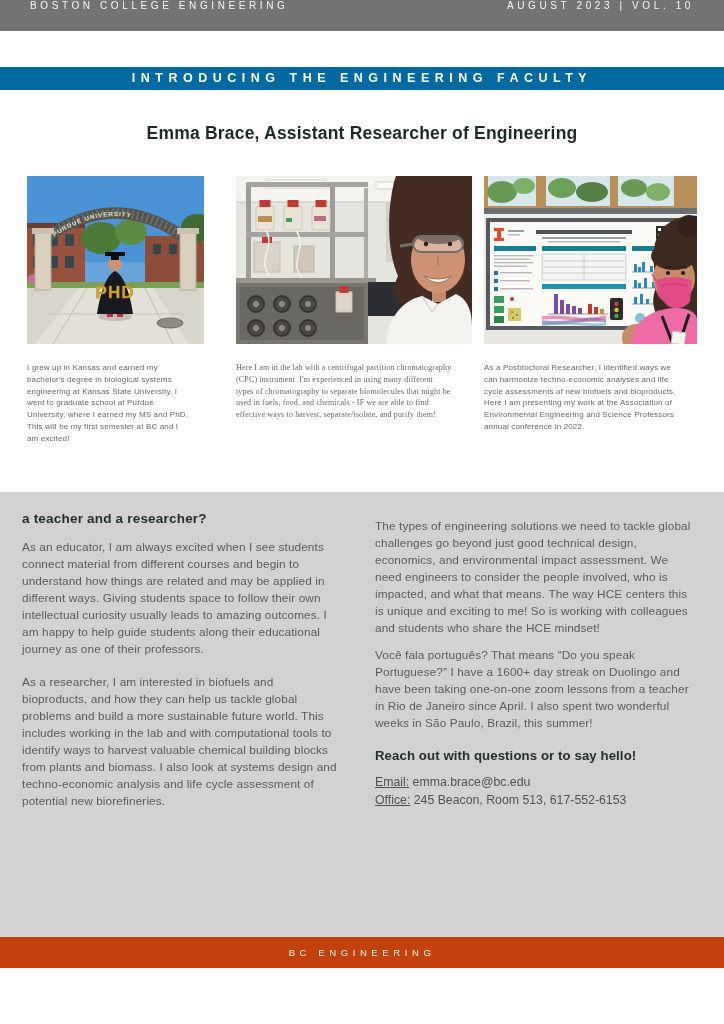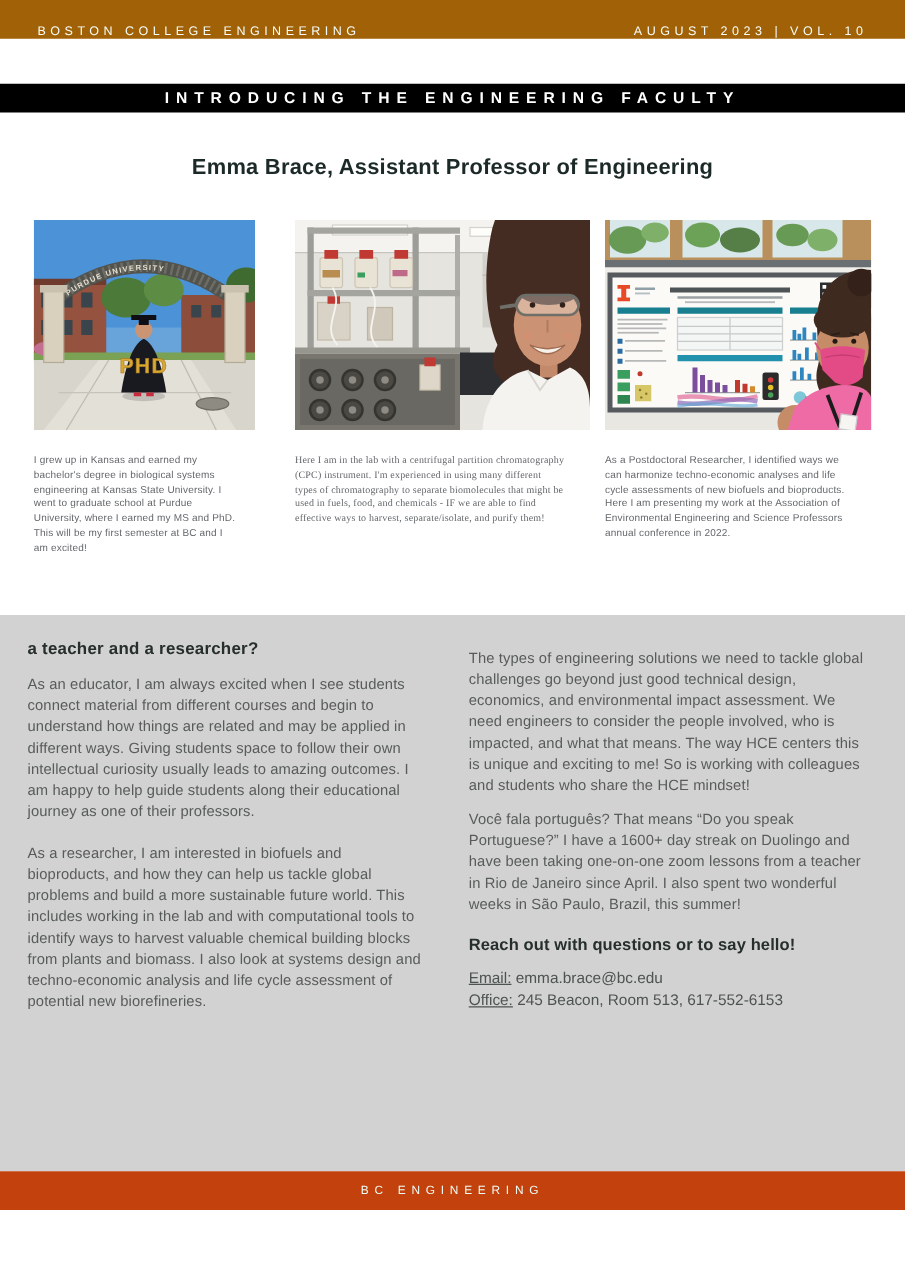--- a/index.html
+++ b/index.html
@@ -2,32 +2,32 @@
 <html><head>
 <meta charset="utf-8">
 <style>
   html,body{margin:0;padding:0;background:#ffffff;}
   .page{
     width:724px;height:1024px;margin:0 auto;background:#ffffff;
     font-family:"Liberation Sans",sans-serif;overflow:hidden;position:relative;
   }
   
   .topbar{
-    height:31px;background:#a16207;display:flex;justify-content:space-between;
-    align-items:flex-end;padding:0 30px;box-sizing:border-box;
+    height:31px;background:#737373;display:flex;justify-content:space-between;
+    align-items:flex-start;padding:0 30px;box-sizing:border-box;
     color:#f6fcf9;font-size:10px;letter-spacing:3.6px;font-weight:500;
   }
   
   .main-title{
     margin:31px 0 0;text-align:center;font-size:20px;font-weight:bold;
     letter-spacing:6.4px;color:#1d2c2e;white-space:nowrap;
   }
   
   .banner{
-    margin-top:36px;height:23px;background:#000000;color:#ffffff;
+    margin-top:36px;height:23px;background:#0369a1;color:#ffffff;
     text-align:center;line-height:23px;font-size:12.5px;font-weight:bold;letter-spacing:5.5px;
   }
   
   .profile-heading{
     margin:33px 0 0;text-align:center;font-size:17.5px;font-weight:bold;
     color:#1c2a27;letter-spacing:0.2px;
   }
   
   .photo-row{margin-top:32px;height:316px;display:flex;align-items:flex-start;}
   figure{margin:0;}
@@ -69,21 +69,21 @@
 <div class="page">
 
   <div class="topbar">
     <span>BOSTON COLLEGE ENGINEERING</span>
     <span>AUGUST 2023 | VOL. 10</span>
   </div>
 
 
   <div class="banner">INTRODUCING THE ENGINEERING FACULTY</div>
 
-  <h2 class="profile-heading">Emma Brace, Assistant Professor of Engineering</h2>
+  <h2 class="profile-heading">Emma Brace, Assistant Researcher of Engineering</h2>
 
   <div class="photo-row">
 
     <figure class="fig1">
       <svg viewBox="0 0 177 168" role="img">
         <rect width="177" height="112" fill="#4b92d7"></rect>
         <rect y="86" width="177" height="26" fill="#85b4de" opacity="0.5"></rect>
         <rect x="0" y="50" width="58" height="62" fill="#95523e"></rect>
         <rect x="0" y="47" width="58" height="5" fill="#6e3b2c"></rect>
         <rect x="6" y="58" width="9" height="12" fill="#39444d"></rect>

